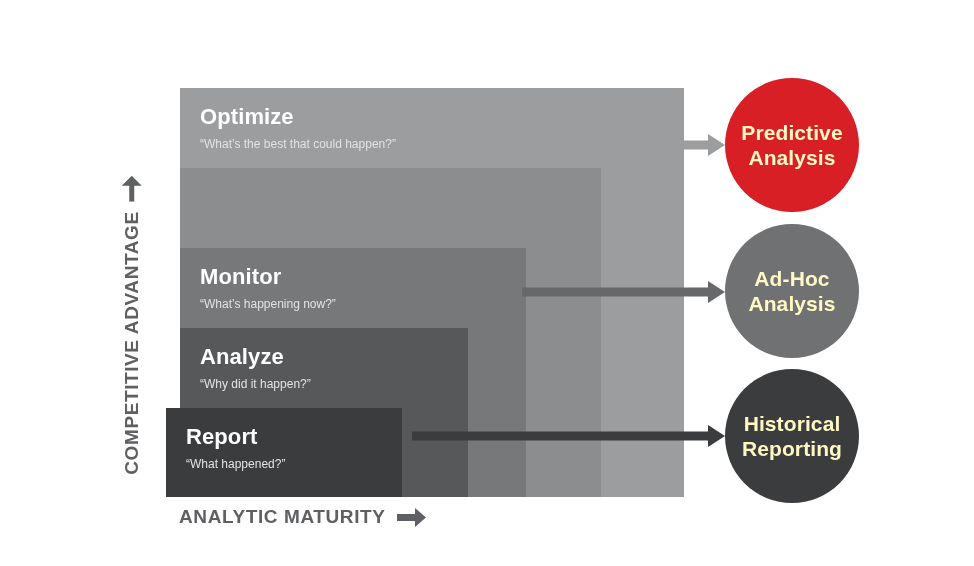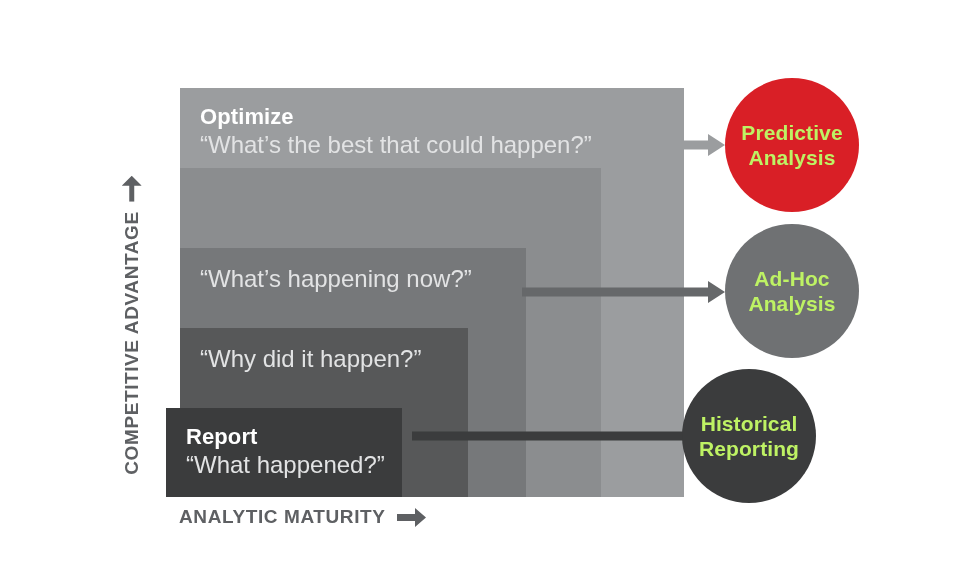--- a/index.html
+++ b/index.html
@@ -75,21 +75,21 @@
   }
   .tier-title {
     font-size: 22px;
     font-weight: 700;
     color: #ffffff;
     letter-spacing: 0.1px;
     line-height: 26px;
     font-family: "Liberation Sans", sans-serif;
   }
   .tier-quote {
-    font-size: 24px;
+    font-size: 12px;
     font-weight: 400;
     color: #e2e3e4;
     line-height: 25px;
     margin-top: 2px;
     font-family: "Liberation Sans", sans-serif;
   }
 
   
   .connector {
     position: absolute;
@@ -101,21 +101,21 @@
     position: absolute;
     border-radius: 50%;
     display: flex;
     align-items: center;
     justify-content: center;
     text-align: center;
   }
   .bubble-label {
     font-size: 21px;
     font-weight: 700;
-    color: #bef264;
+    color: #fef9c3;
     line-height: 25px;
     letter-spacing: 0.1px;
     font-family: "Liberation Sans", sans-serif;
     white-space: pre-line;
   }
 </style>
 </head>
 <body>
 
 <div id="canvas">
@@ -126,25 +126,27 @@
           <div class="tier-title">Optimize</div>
           <div class="tier-quote">“What’s the best that could happen?”</div>
         </div>
       </div>
       <div class="tier" style="left: 180px; top: 168px; width: 421px; height: 329px; background: rgb(139, 141, 143);">
         <div class="tier-text" style="top: 16px;">
         </div>
       </div>
       <div class="tier" style="left: 180px; top: 248px; width: 346px; height: 249px; background: rgb(118, 120, 122);">
         <div class="tier-text" style="top: 16px;">
+          <div class="tier-title">Monitor</div>
           <div class="tier-quote">“What’s happening now?”</div>
         </div>
       </div>
       <div class="tier" style="left: 180px; top: 328px; width: 288px; height: 169px; background: rgb(87, 88, 89);">
         <div class="tier-text" style="top: 16px;">
+          <div class="tier-title">Analyze</div>
           <div class="tier-quote">“Why did it happen?”</div>
         </div>
       </div>
       <div class="tier" style="left: 166px; top: 408px; width: 236px; height: 89px; background: rgb(59, 60, 61);">
         <div class="tier-text" style="top: 16px;">
           <div class="tier-title">Report</div>
           <div class="tier-quote">“What happened?”</div>
         </div>
       </div>
     </div>
@@ -163,21 +165,21 @@
 
   <div id="bubble-layer">
       <div class="bubble" style="left: 725px; top: 78px; width: 134px; height: 134px; background: rgb(217, 31, 38);">
         <div class="bubble-label">Predictive
 Analysis</div>
       </div>
       <div class="bubble" style="left: 725px; top: 224px; width: 134px; height: 134px; background: rgb(111, 113, 115);">
         <div class="bubble-label">Ad-Hoc
 Analysis</div>
       </div>
-      <div class="bubble" style="left: 682px; top: 369px; width: 134px; height: 134px; background: rgb(59, 60, 61);">
+      <div class="bubble" style="left: 725px; top: 369px; width: 134px; height: 134px; background: rgb(59, 60, 61);">
         <div class="bubble-label">Historical
 Reporting</div>
       </div>
     </div>
 
   <div id="y-axis">
     <div id="y-axis-inner">
       <span class="axis-text">COMPETITIVE ADVANTAGE</span>
       <span class="axis-arrow">
         <svg width="26" height="20" viewBox="0 0 26 20" aria-hidden="true">

